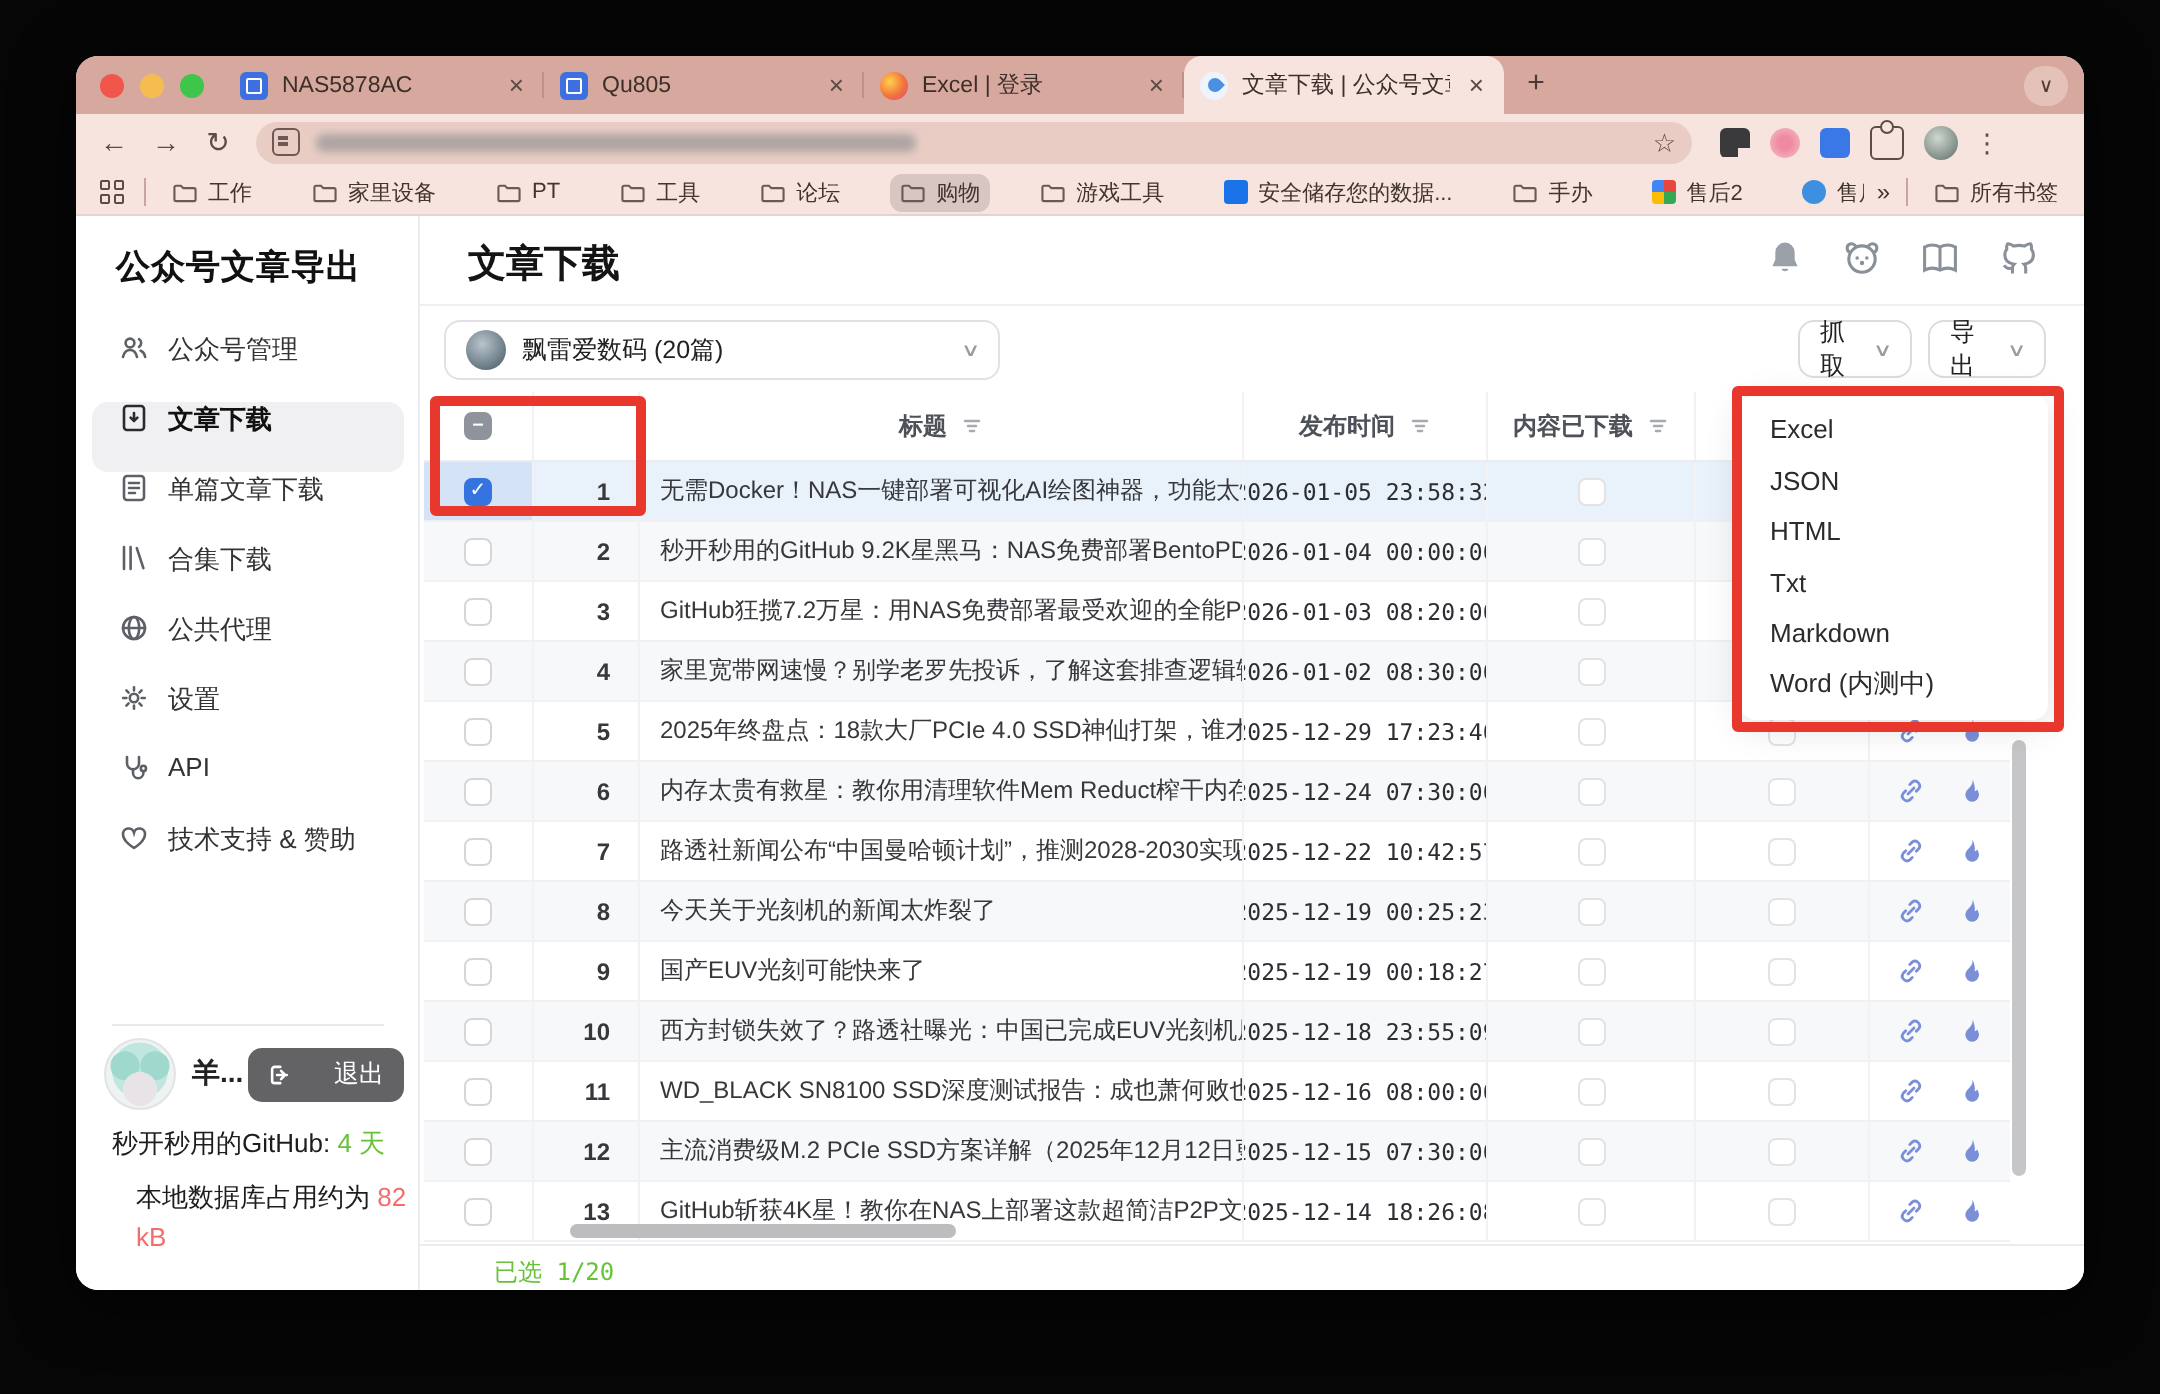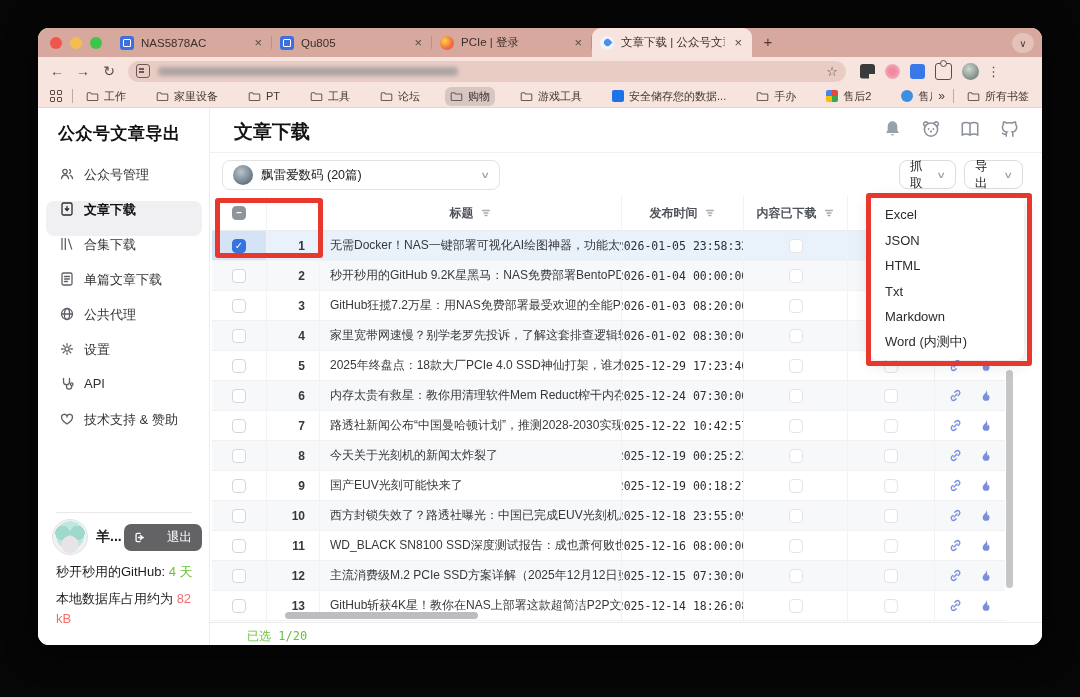--- a/index.html
+++ b/index.html
@@ -153,21 +153,21 @@
             <span class="sep"></span>
           </div>
           <div class="tab">
             <span class="fav blue-app"></span>
             <span class="tab-label">Qu805</span>
             <span class="tab-close">×</span>
             <span class="sep"></span>
           </div>
           <div class="tab">
             <span class="fav lucky"></span>
-            <span class="tab-label">PCIe | 登录</span>
+            <span class="tab-label">Excel | 登录</span>
             <span class="tab-close">×</span>
             <span class="sep"></span>
           </div>
           <div class="tab active">
             <span class="fav water-drop"></span>
             <span class="tab-label">文章下载 | 公众号文章导出</span>
             <span class="tab-close">×</span>
           </div>
         </div>
       <div class="newtab">+</div>
@@ -301,30 +301,30 @@
             </div>
             <div class="nav-item active">
               <svg width="16" height="16" viewBox="0 0 16 16" fill="none" stroke="#2b2b2e" stroke-width="1.3" stroke-linecap="round">
                 <rect x="3" y="2" width="10" height="12" rx="1.5"></rect>
                 <path d="M8 5.5v4M6.3 7.8L8 9.5l1.7-1.7"></path>
               </svg>
               <span>文章下载</span>
             </div>
             <div class="nav-item">
               <svg width="16" height="16" viewBox="0 0 16 16" fill="none" stroke="#5d6066" stroke-width="1.3" stroke-linecap="round">
-                <path d="M3 2.5v11M6.3 2.5v11M9.4 3.1l3.3 10"></path>
-              </svg>
-              <span>合集下载</span>
+                <rect x="3" y="2" width="10" height="12" rx="1.5"></rect>
+                <path d="M5.5 5.5h5M5.5 8h5M5.5 10.5h3"></path>
+              </svg>
+              <span>单篇文章下载</span>
             </div>
             <div class="nav-item">
               <svg width="16" height="16" viewBox="0 0 16 16" fill="none" stroke="#5d6066" stroke-width="1.3" stroke-linecap="round">
-                <rect x="3" y="2" width="10" height="12" rx="1.5"></rect>
-                <path d="M5.5 5.5h5M5.5 8h5M5.5 10.5h3"></path>
-              </svg>
-              <span>单篇文章下载</span>
+                <path d="M3 2.5v11M6.3 2.5v11M9.4 3.1l3.3 10"></path>
+              </svg>
+              <span>合集下载</span>
             </div>
             <div class="nav-item">
               <svg width="16" height="16" viewBox="0 0 16 16" fill="none" stroke="#5d6066" stroke-width="1.3" stroke-linecap="round">
                 <circle cx="8" cy="8" r="5.5"></circle>
                 <ellipse cx="8" cy="8" rx="2.6" ry="5.5"></ellipse>
                 <path d="M2.5 8h11"></path>
               </svg>
               <span>公共代理</span>
             </div>
             <div class="nav-item">
@@ -355,21 +355,21 @@
           <span class="user-name">羊...</span>
           <span class="logout-btn">
             <svg width="13" height="13" viewBox="0 0 16 16" fill="none" stroke="#fff" stroke-width="1.6" stroke-linecap="round">
                 <path d="M10 3H6.5a1.5 1.5 0 00-1.5 1.5v7A1.5 1.5 0 006.5 13H10"></path>
                 <path d="M8 8h6M10.5 5.5L13 8l-2.5 2.5"></path>
               </svg>
             <span>退出</span>
           </span>
         </div>
         <div class="note" style="top:454px;"><span>秒开秒用的GitHub: </span><span class="green">4 天</span></div>
-        <div class="note" style="top:481px;"><span>本地数据库占用约为 </span><span class="red">82 kB</span></div>
+        <div class="note" style="top:481px;margin-left:12px;"><span>本地数据库占用约为 </span><span class="red">82 kB</span></div>
       </aside>
 
       <main class="main">
         <div class="page-title">文章下载</div>
 
         <div class="hdr-icons">
           <svg width="21" height="21" viewBox="0 0 20 20">
               <path fill="#9aa0a8" d="M10 2.2a4.6 4.6 0 00-4.6 4.6v3.6L4 13.4h12l-1.4-3V6.8A4.6 4.6 0 0010 2.2z"></path>
               <path fill="#9aa0a8" d="M8.3 14.6a1.8 1.8 0 003.4 0z"></path>
             </svg>

